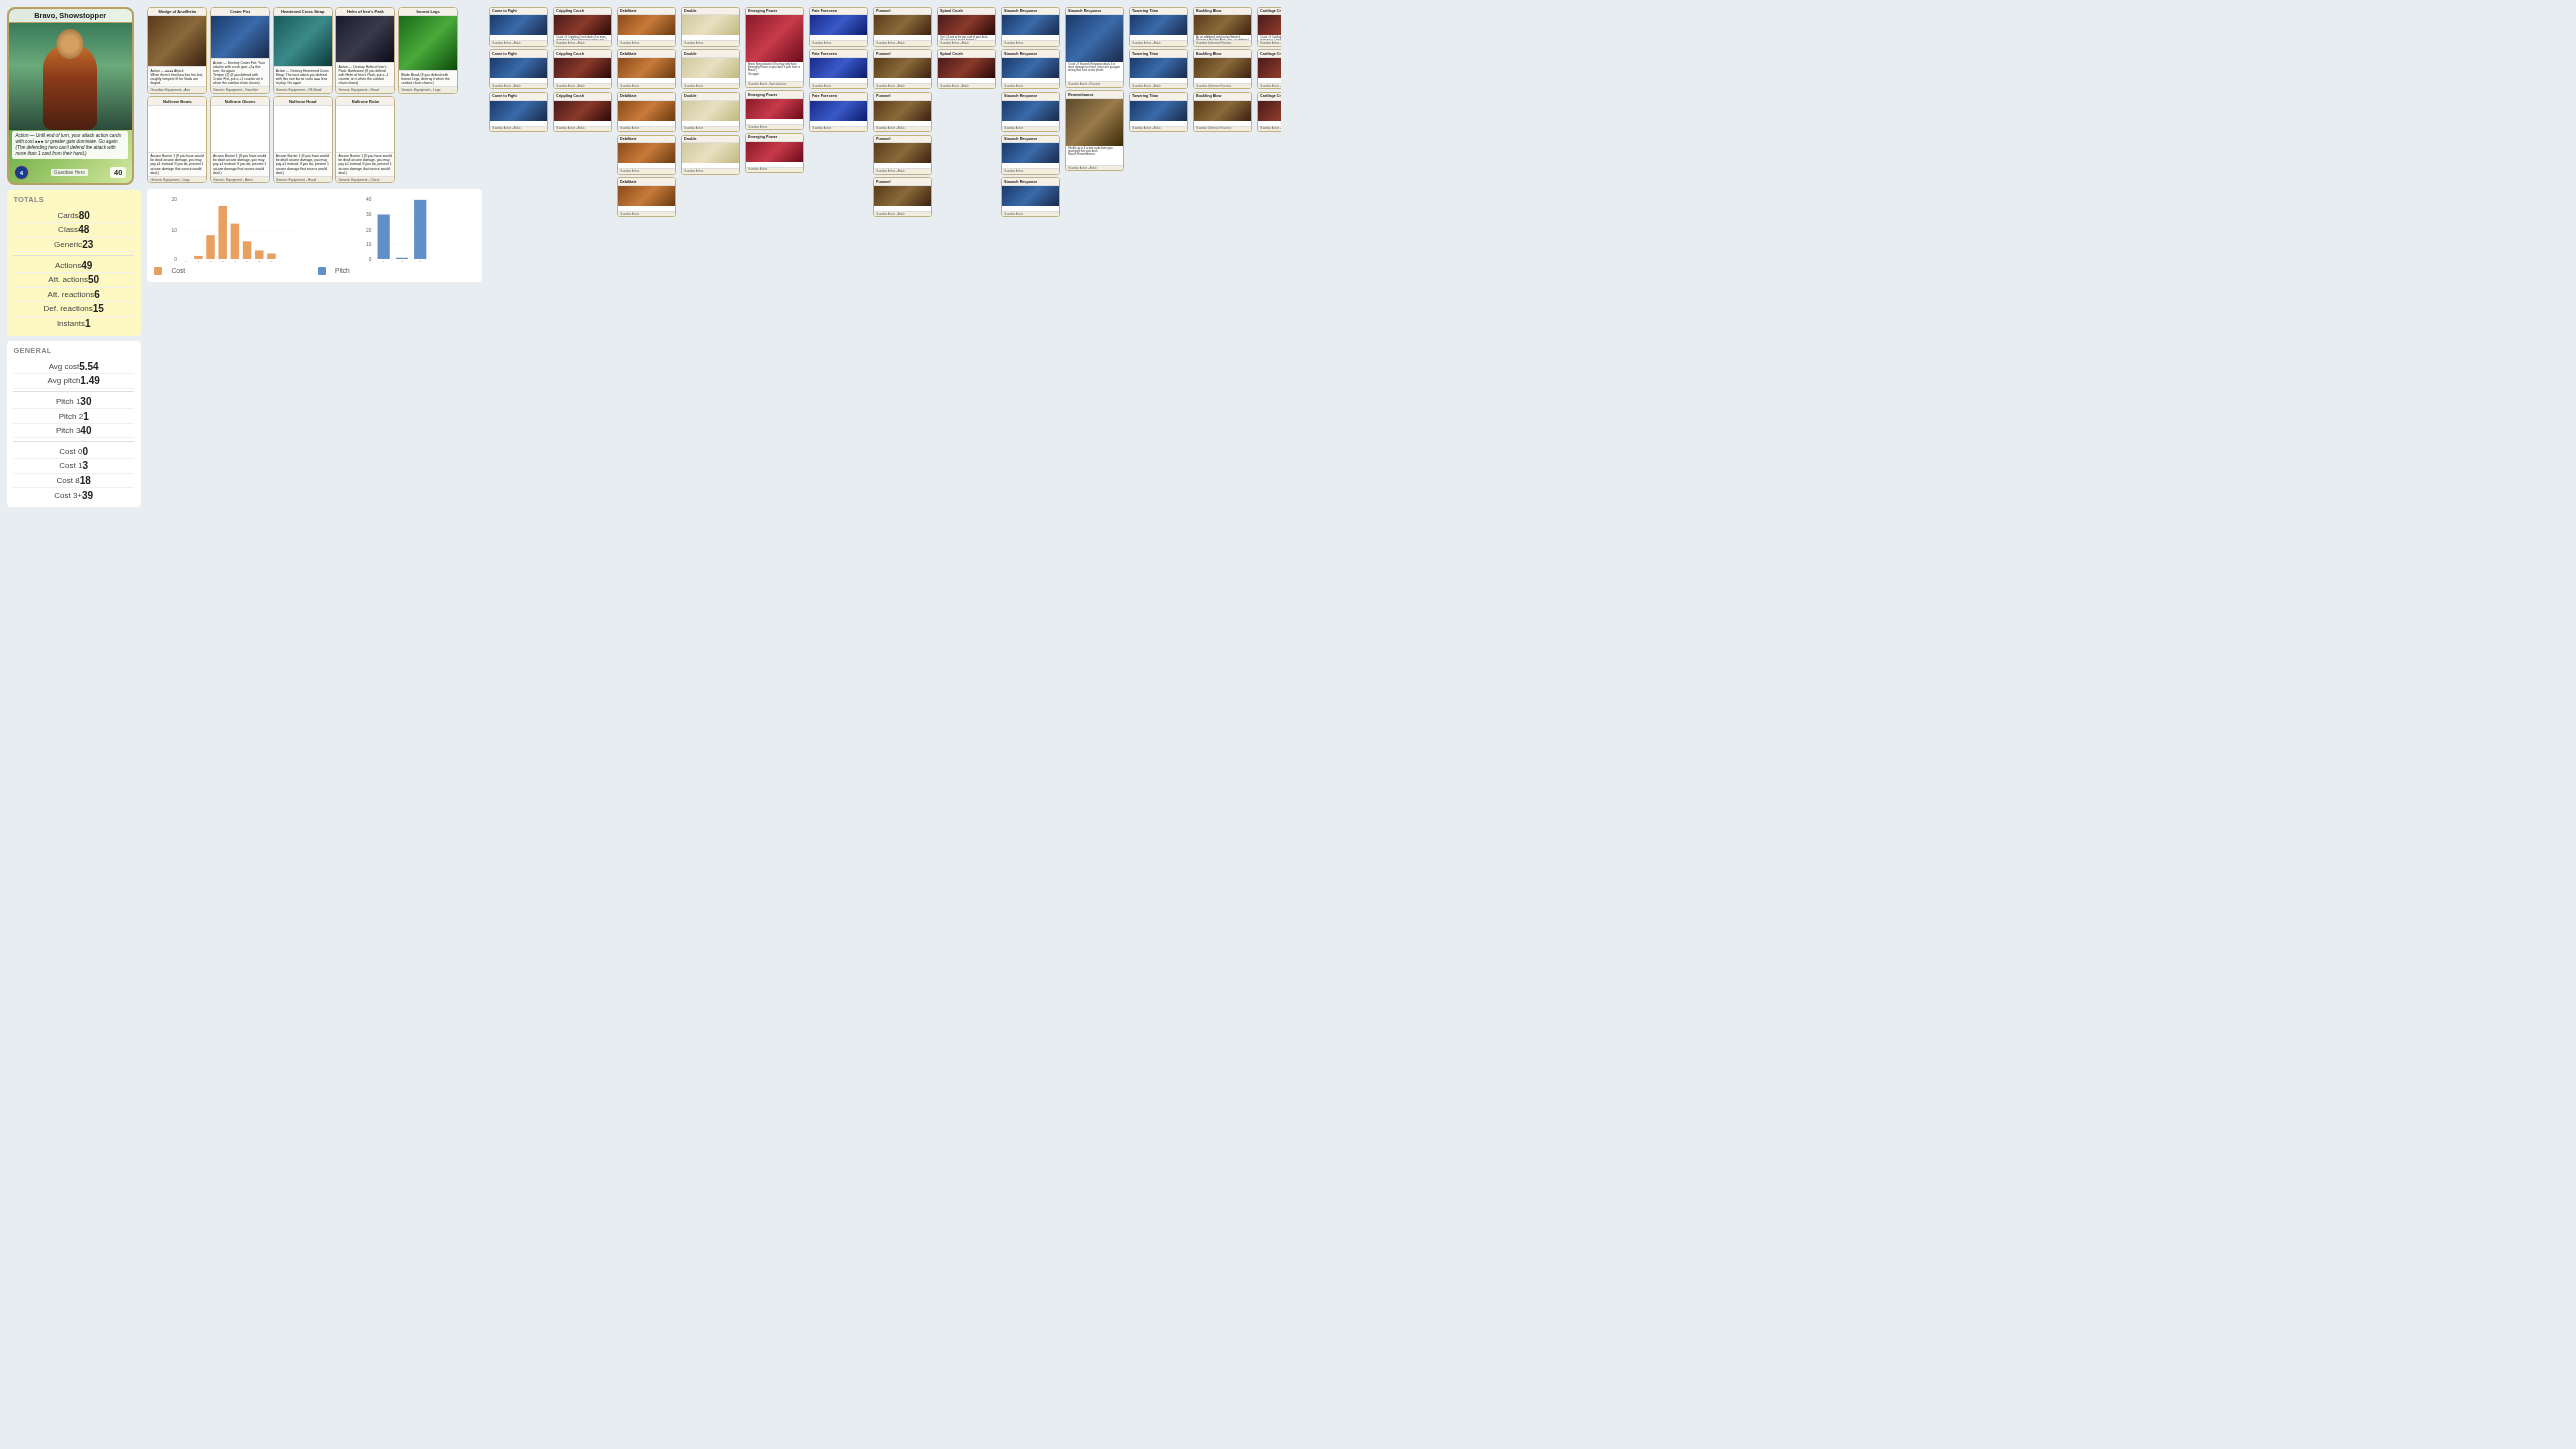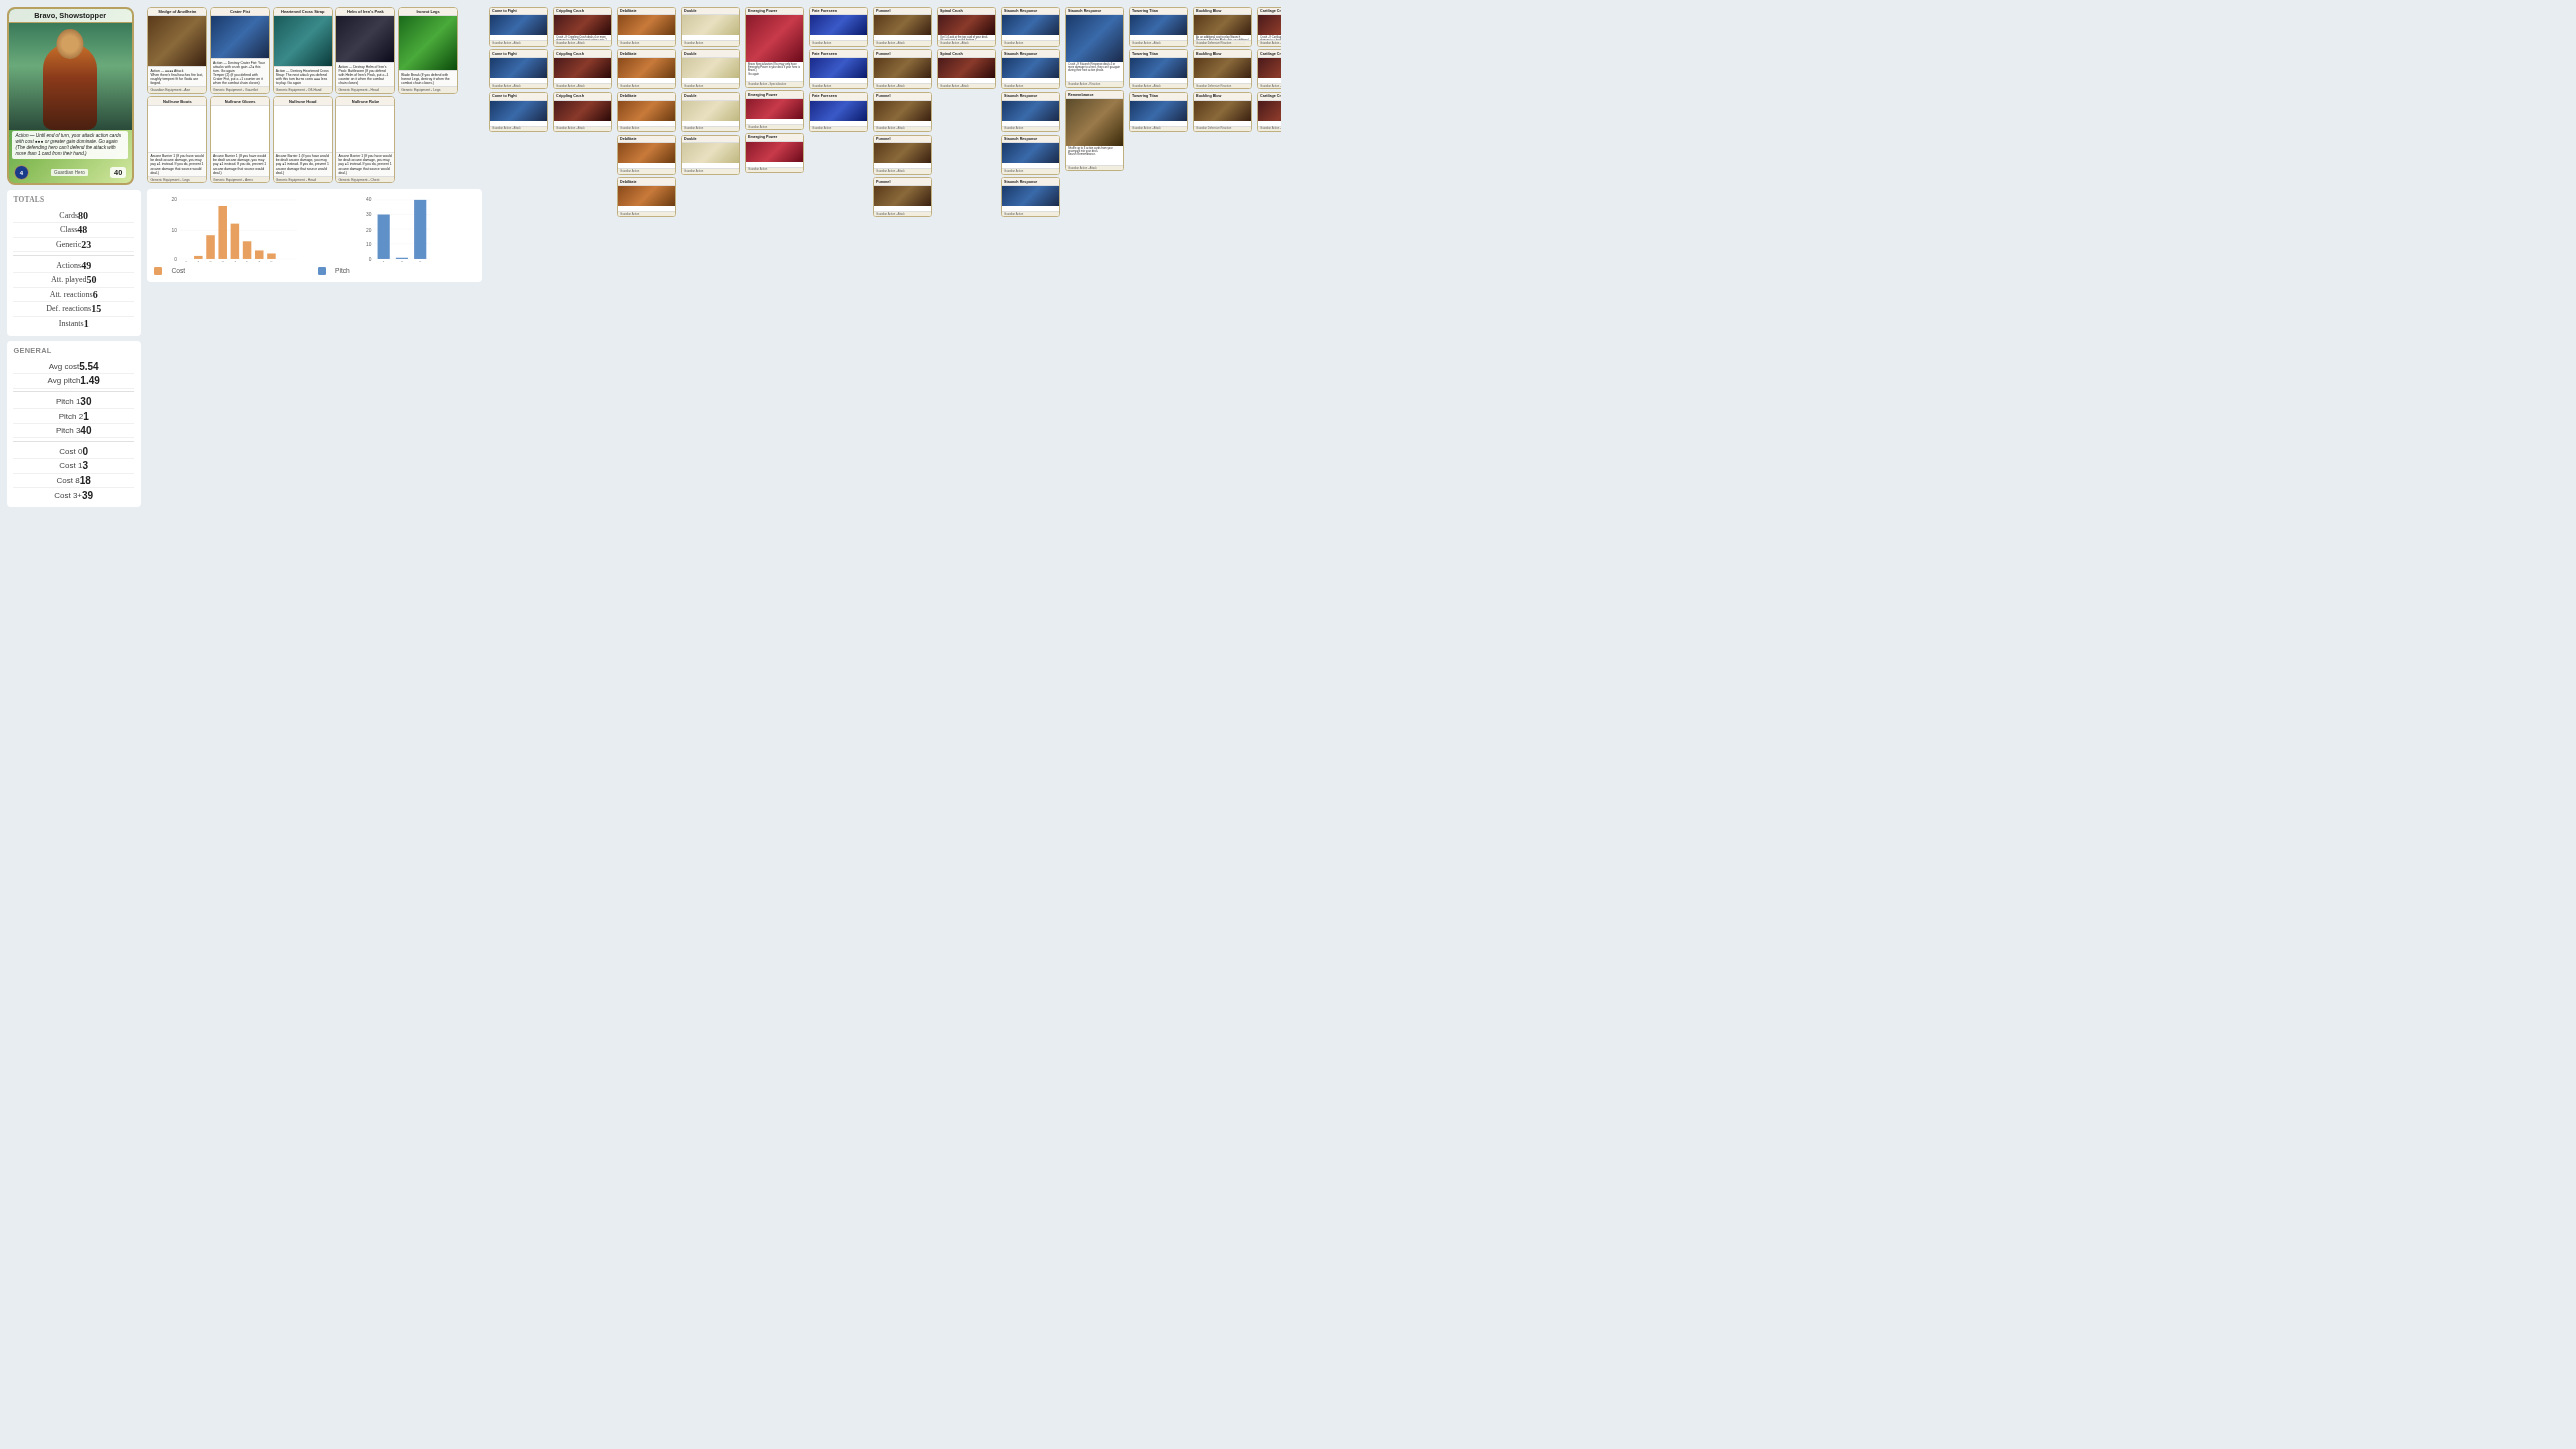--- a/index.html
+++ b/index.html
@@ -129,24 +129,23 @@
     .hero-type {
       font-size: 4.7px;
       color: #555;
       background: rgba(255,255,255,0.8);
       padding: 0.7px 2.7px;
       border-radius: 1.3px;
     }
 
     
     .totals-section {
-      background: #ffffff;
+      background: #fef9c3;
       border-radius: 4px;
       padding: 5.4px 6.7px;
-      font-family: Liberation Serif, serif;
     }
     .totals-heading {
       font-size: 7.4px;
       font-weight: bold;
       color: #888;
       text-transform: uppercase;
       letter-spacing: 0.3px;
       margin-bottom: 4px;
     }
     .stat-row {
@@ -406,21 +405,21 @@
       <div class="stat-row">
         <span class="stat-label">Generic</span>
         <span class="stat-value">23</span>
       </div>
       <div class="separator"></div>
       <div class="stat-row">
         <span class="stat-label">Actions</span>
         <span class="stat-value">49</span>
       </div>
       <div class="stat-row">
-        <span class="stat-label">Att. played</span>
+        <span class="stat-label">Att. actions</span>
         <span class="stat-value">50</span>
       </div>
       <div class="stat-row">
         <span class="stat-label">Att. reactions</span>
         <span class="stat-value">6</span>
       </div>
       <div class="stat-row">
         <span class="stat-label">Def. reactions</span>
         <span class="stat-value">15</span>
       </div>

